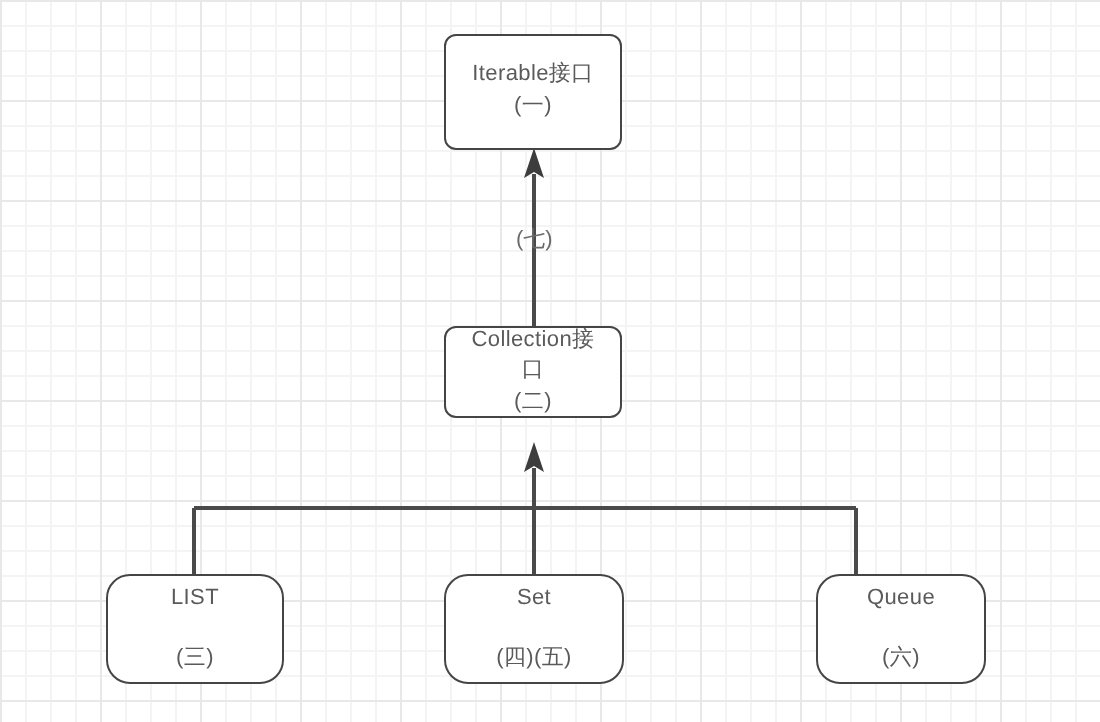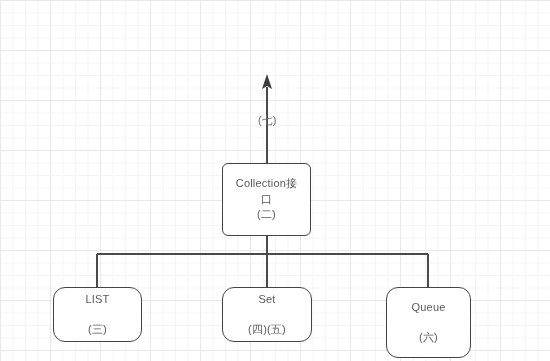--- a/index.html
+++ b/index.html
@@ -108,34 +108,38 @@
     <line class="conn-line" x1="267" y1="254" x2="267" y2="287"></line>
 
     <line class="conn-line" x1="428" y1="254" x2="428" y2="287"></line>
 
     <line class="conn-line" x1="267" y1="254" x2="267" y2="234"></line>
     <polygon class="conn-arrowhead" points="267,221 262,236 267,233 272,236"></polygon>
   </svg>
 
   <span class="edge-label" style="left:258px; top:115px;">(七)</span>
 
+  <div class="node rounded" style="left:222px; top:17px; width:89px; height:58px;">
+    <span class="node-title">Iterable接口</span>
+    <span class="node-marker">(一)</span>
+  </div>
 
-  <div class="node rounded" style="left:222px; top:163px; width:89px; height:73px;">
+  <div class="node rounded" style="left:222px; top:163px; width:89px; height:46px;">
     <span class="node-title">Collection接口</span>
     <span class="node-marker">(二)</span>
   </div>
 
   <div class="node square" style="left:53px; top:287px; width:89px; height:55px;">
     <span class="node-title">LIST</span>
     <span class="node-marker">(三)</span>
   </div>
 
   <div class="node square" style="left:222px; top:287px; width:90px; height:55px;align-items:center;">
     <span class="node-title">Set</span>
     <span class="node-marker">(四)(五)</span>
   </div>
 
-  <div class="node square" style="left:386px; top:287px; width:85px; height:71px;">
+  <div class="node square" style="left:408px; top:287px; width:85px; height:55px;">
     <span class="node-title">Queue</span>
     <span class="node-marker">(六)</span>
   </div>
 
 </div>
 
 </body></html>

